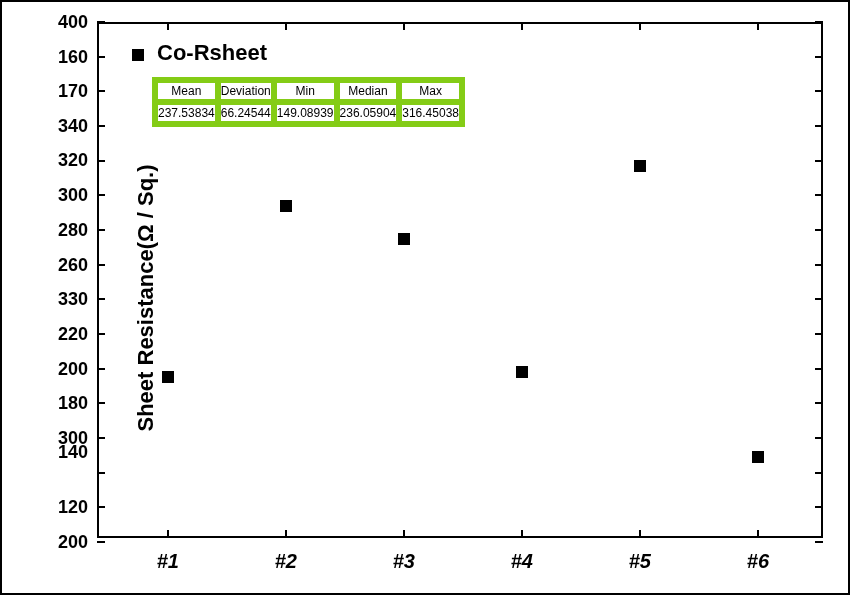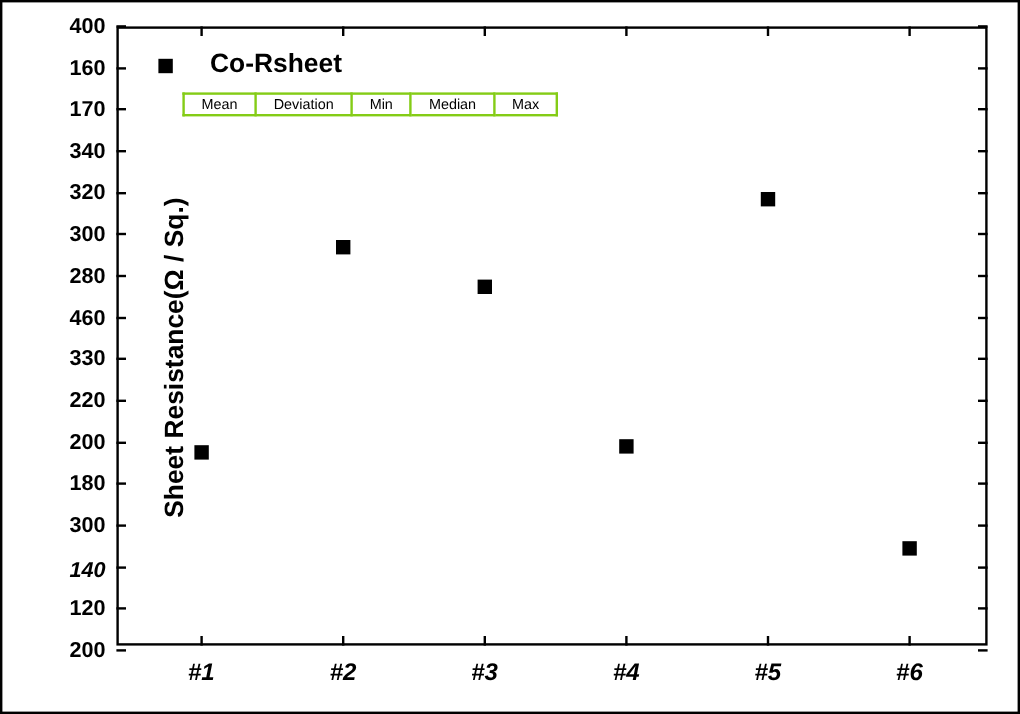--- a/index.html
+++ b/index.html
@@ -91,33 +91,32 @@
     height: 12px;
     background: black;
     transform: translate(-50%, -50%);
   }
   .series-title {
     position: absolute;
     left: 155px;
     top: 38px;
     font-size: 22px;
     font-weight: bold;
-    margin-left: 18px;
   }
   .stats-table {
     position: absolute;
     left: 150px;
     top: 75px;
     border-collapse: collapse;
     font-size: 12px;
     background: white;
   }
   .stats-table th, .stats-table td {
-    border: 2px solid #84cc16;
-    padding: 1px 14px;
+    border: 6px solid #84cc16;
+    padding: 1px 0;
     text-align: center;
     font-weight: normal;
   }
   .legend-marker {
     position: absolute;
     left: 130px;
     top: 47px;
     width: 12px;
     height: 12px;
     background: black;
@@ -137,49 +136,56 @@
 
   <table class="stats-table">
     <tbody>
         <tr>
       <th>Mean</th>
       <th>Deviation</th>
       <th>Min</th>
       <th>Median</th>
       <th>Max</th>
     </tr>
+    <tr>
+      <td>237.53834</td>
+      <td>66.24544</td>
+      <td>149.08939</td>
+      <td>236.05904</td>
+      <td>316.45038</td>
+    </tr>
   </tbody>
     </table>
 
   <div id="dynamic">
       <div class="y-tick-label" style="top: 540px;">200</div>
       <div class="y-tick-major" style="top: 540px;"></div>
       <div class="y-tick-right" style="top: 540px;"></div>
       <div class="y-tick-label" style="top: 505.333px;">120</div>
       <div class="y-tick-major" style="top: 505.333px;"></div>
       <div class="y-tick-right" style="top: 505.333px;"></div>
-      <div class="y-tick-label" style="top: 473px; font-style: italic;">140</div>
+      <div class="y-tick-label" style="top: 450px;">140</div>
       <div class="y-tick-major" style="top: 470.667px;"></div>
       <div class="y-tick-right" style="top: 470.667px;"></div>
       <div class="y-tick-label" style="top: 436px;">300</div>
       <div class="y-tick-major" style="top: 436px;"></div>
       <div class="y-tick-right" style="top: 436px;"></div>
       <div class="y-tick-label" style="top: 401px;">180</div>
       <div class="y-tick-major" style="top: 401.333px;"></div>
       <div class="y-tick-right" style="top: 401.333px;"></div>
       <div class="y-tick-label" style="top: 366.667px;">200</div>
       <div class="y-tick-major" style="top: 366.667px;"></div>
       <div class="y-tick-right" style="top: 366.667px;"></div>
       <div class="y-tick-label" style="top: 332px;">220</div>
       <div class="y-tick-major" style="top: 332px;"></div>
       <div class="y-tick-right" style="top: 332px;"></div>
       <div class="y-tick-label" style="top: 297.333px;">330</div>
       <div class="y-tick-major" style="top: 297.333px;"></div>
       <div class="y-tick-right" style="top: 297.333px;"></div>
-      <div class="y-tick-label" style="top: 262.667px;">460</div>
+      <div class="y-tick-label" style="top: 262.667px;">260</div>
       <div class="y-tick-major" style="top: 262.667px;"></div>
       <div class="y-tick-right" style="top: 262.667px;"></div>
       <div class="y-tick-label" style="top: 228px;">280</div>
       <div class="y-tick-major" style="top: 228px;"></div>
       <div class="y-tick-right" style="top: 228px;"></div>
       <div class="y-tick-label" style="top: 193.333px;">300</div>
       <div class="y-tick-major" style="top: 193.333px;"></div>
       <div class="y-tick-right" style="top: 193.333px;"></div>
       <div class="y-tick-label" style="top: 158px;">320</div>
       <div class="y-tick-major" style="top: 158.667px;"></div>

